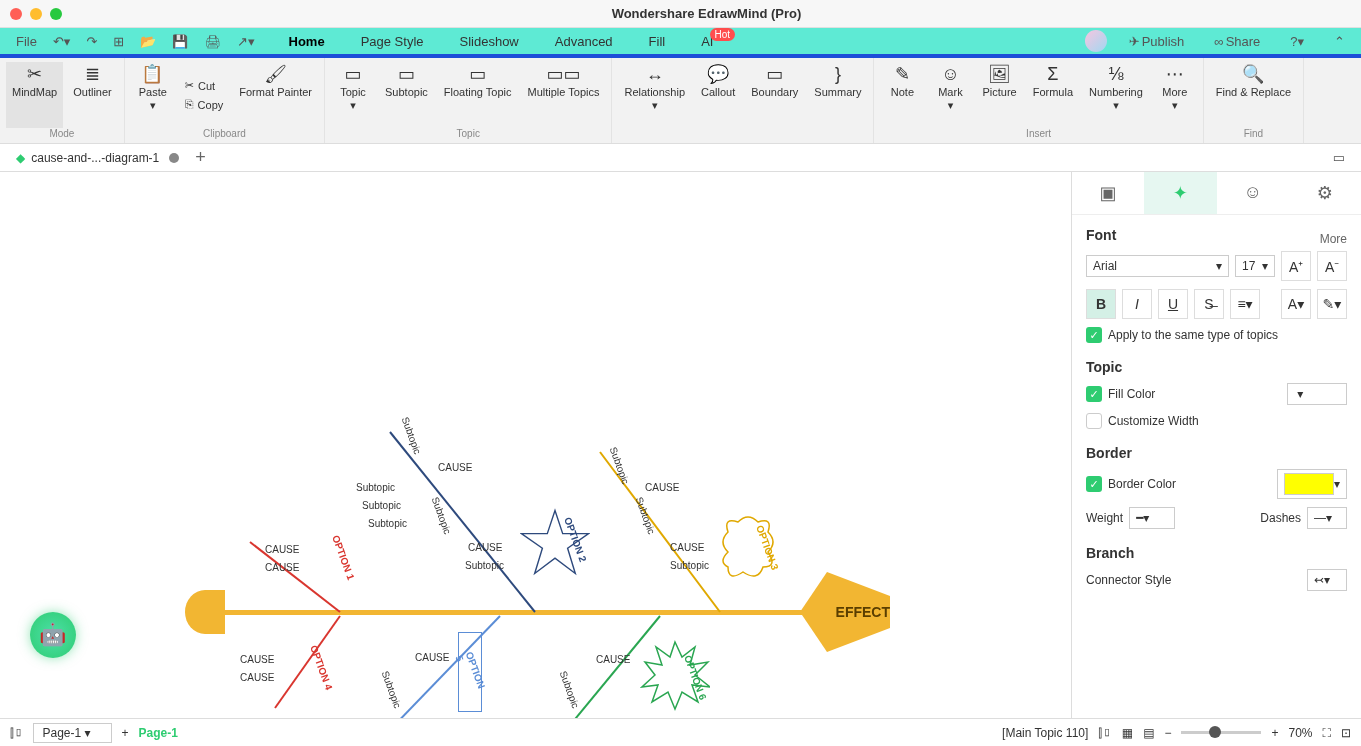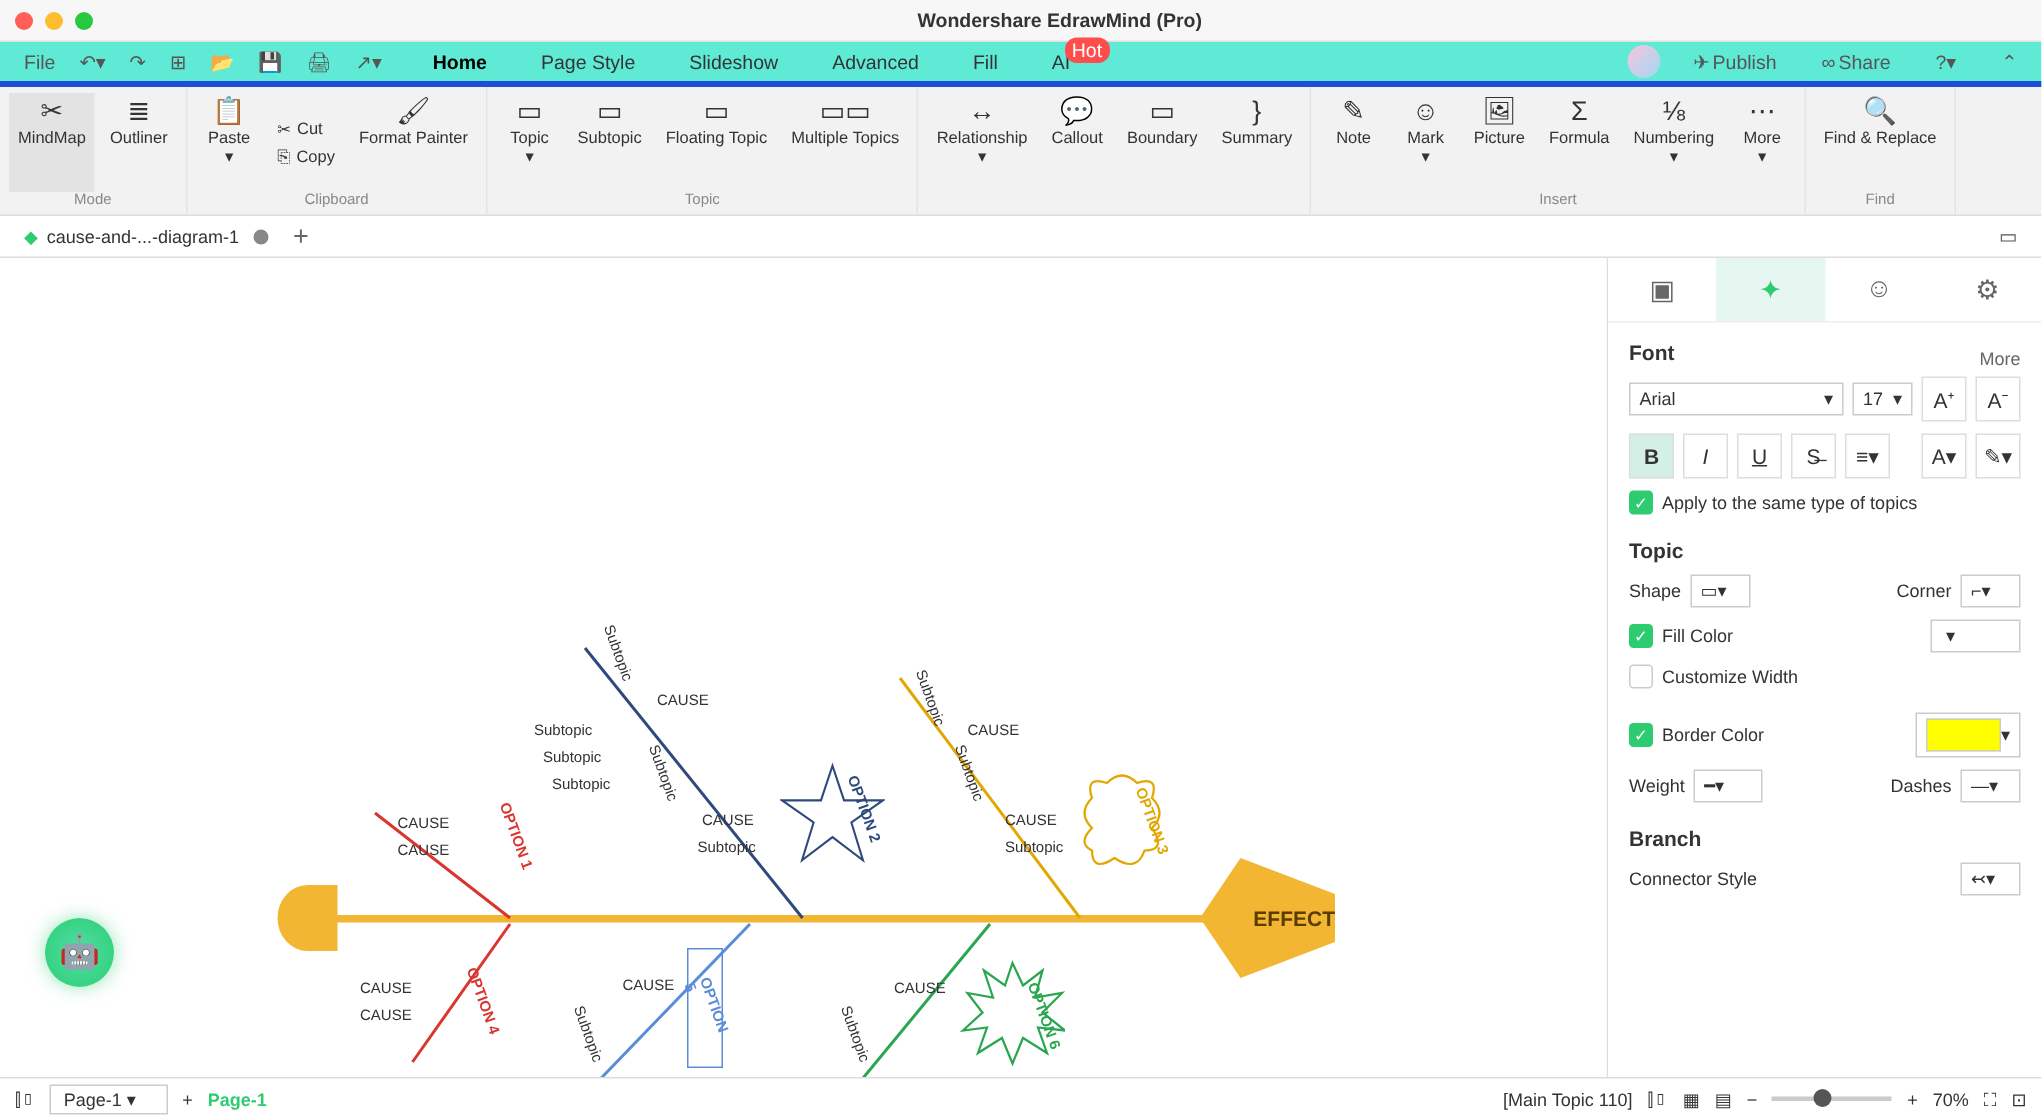--- a/index.html
+++ b/index.html
@@ -11,21 +11,21 @@
 .dot-red { background: #ff5f56; } .dot-yellow { background: #ffbd2e; } .dot-green { background: #27c93f; }
 .app-title { flex: 1; text-align: center; font-weight: 600; font-size: 13px; }
 
 .quickbar { height: 30px; display: flex; align-items: center; padding: 0 8px; background: #5eead4; border-bottom: 4px solid #1d4ed8; }
 .qbtn { padding: 4px 8px; cursor: pointer; font-size: 13px; color: #555; display: flex; align-items: center; gap: 2px; }
 .menu-tabs { display: flex; margin-left: 12px; gap: 8px; }
 .menu-tab { padding: 6px 14px; font-size: 13px; cursor: pointer; }
 .menu-tab.active { font-weight: 700; color: #000; }
 .right-actions { margin-left: auto; display: flex; align-items: center; gap: 14px; }
 .avatar { width: 22px; height: 22px; border-radius: 50%; background: linear-gradient(135deg,#f7c5e0,#a0d8f1); }
-.hot-badge { background: #ff4d4d; color: #fff; font-size: 13px; padding: 1px 5px; border-radius: 8px; position: relative; top: -8px; left: -4px; }
+.hot-badge { background: #ff4d4d; color: #fff; font-size: 10px; padding: 1px 5px; border-radius: 8px; position: relative; top: -8px; left: -4px; }
 
 .ribbon { display: flex; background: #f2f2f2; border-bottom: 1px solid #ddd; height: 86px; }
 .ribbon-group { display: flex; flex-direction: column; align-items: center; padding: 4px 6px 2px; border-right: 1px solid #e3e3e3; }
 .ribbon-row { display: flex; gap: 4px; flex: 1; }
 .ribbon-btn { display: flex; flex-direction: column; align-items: center; justify-content: flex-start; padding: 2px 6px; font-size: 11px; cursor: pointer; min-width: 44px; text-align: center; line-height: 1.2; }
 .ribbon-btn.sel { background: #e3e3e3; }
 .ribbon-btn .ico { height: 22px; display: flex; align-items: center; justify-content: center; font-size: 18px; }
 .ribbon-col { display: flex; flex-direction: column; gap: 2px; justify-content: center; }
 .ribbon-mini { display: flex; align-items: center; gap: 4px; padding: 2px 6px; font-size: 11px; cursor: pointer; }
 .group-label { font-size: 10px; color: #888; padding-bottom: 2px; }
@@ -350,39 +350,33 @@
         </div>
         <div class="panel-row">
           <span class="chk">✓</span>
           <span class="label-txt">Apply to the same type of topics</span>
         </div>
       </div>
 
       <div class="panel-section">
         <h3>Topic</h3>
         <div class="panel-row">
-          <span class="label-txt">Shape</span>
-          <div class="sel-box" style="width:40px">▭▾</div>
-          <div style="flex:1"></div>
-          <span class="label-txt">Corner</span>
-          <div class="sel-box" style="width:40px">⌐▾</div>
-        </div>
-        <div class="panel-row">
           <span class="chk">✓</span>
           <span class="label-txt">Fill Color</span>
           <div style="flex:1"></div>
           <div class="sel-box" style="width:60px">&nbsp;▾</div>
         </div>
         <div class="panel-row">
           <span class="chk empty"></span>
           <span class="label-txt">Customize Width</span>
         </div>
       </div>
 
       <div class="panel-section">
+        <h3>Border</h3>
         <div class="panel-row">
           <span class="chk">✓</span>
           <span class="label-txt">Border Color</span>
           <div style="flex:1"></div>
           <div class="sel-box"><span class="color-swatch" style="background:#ffff00"></span>▾</div>
         </div>
         <div class="panel-row">
           <span class="label-txt">Weight</span>
           <div class="sel-box" style="width:46px">━▾</div>
           <div style="flex:1"></div>

